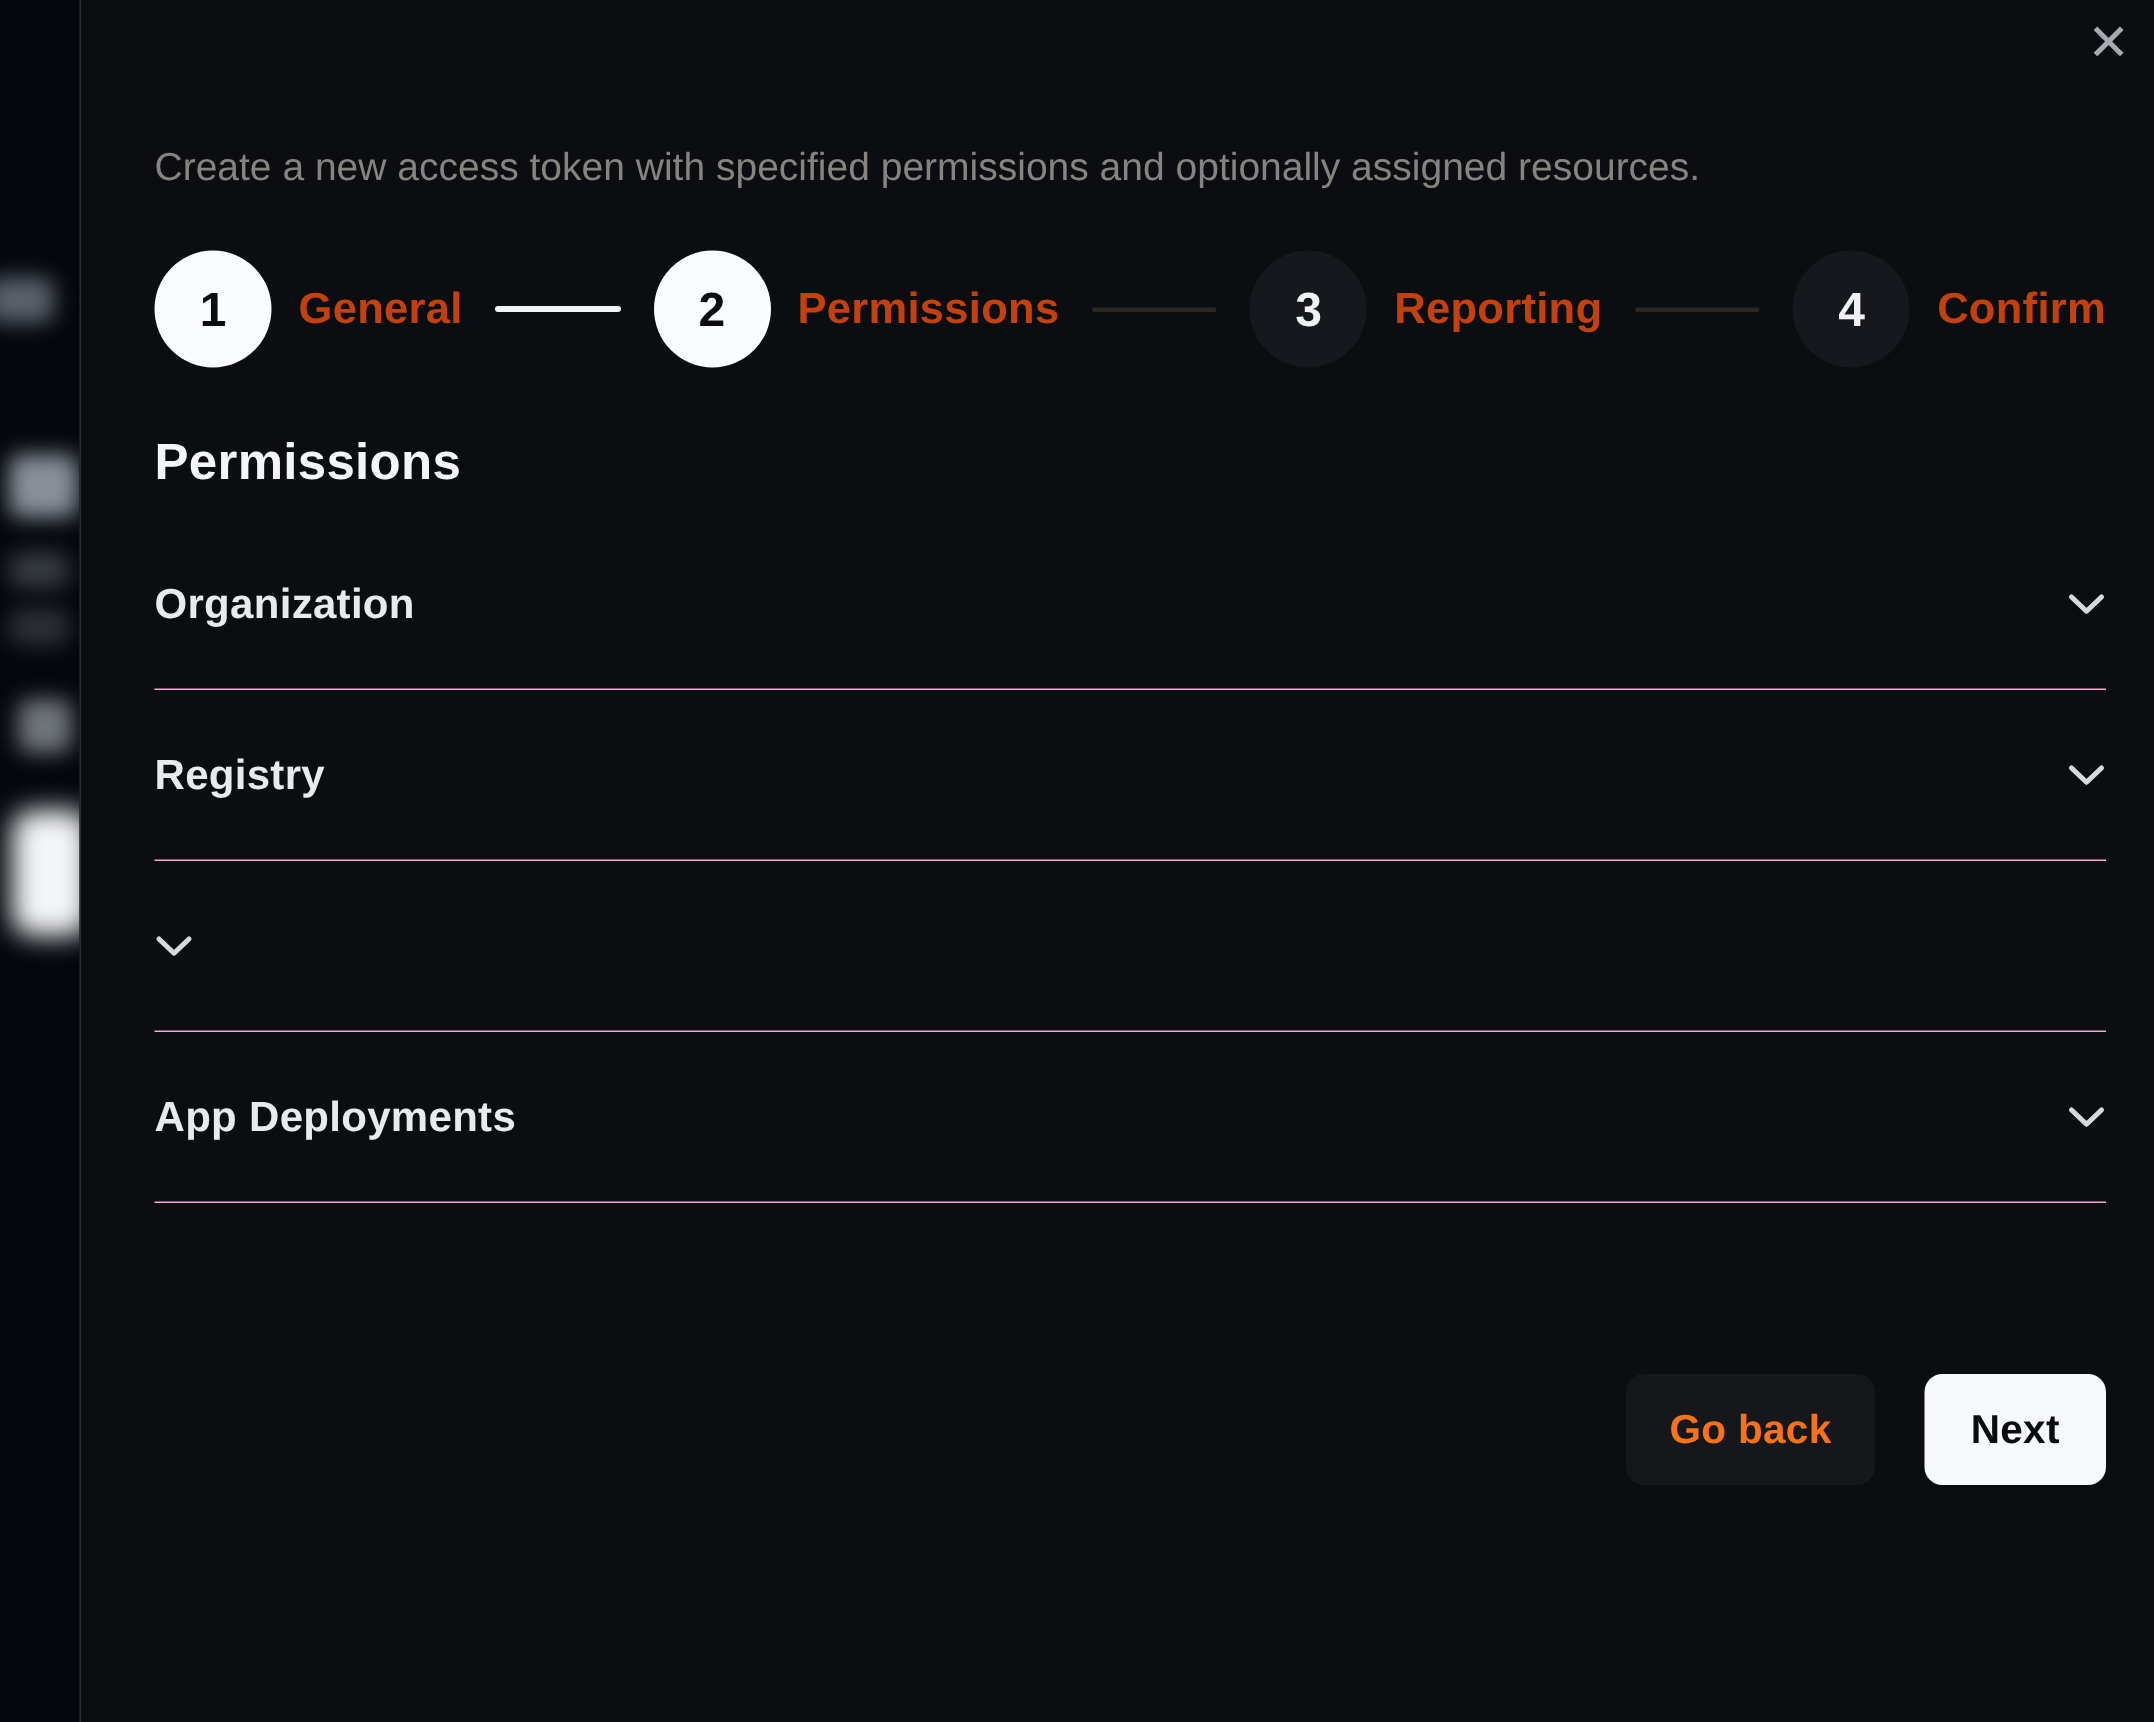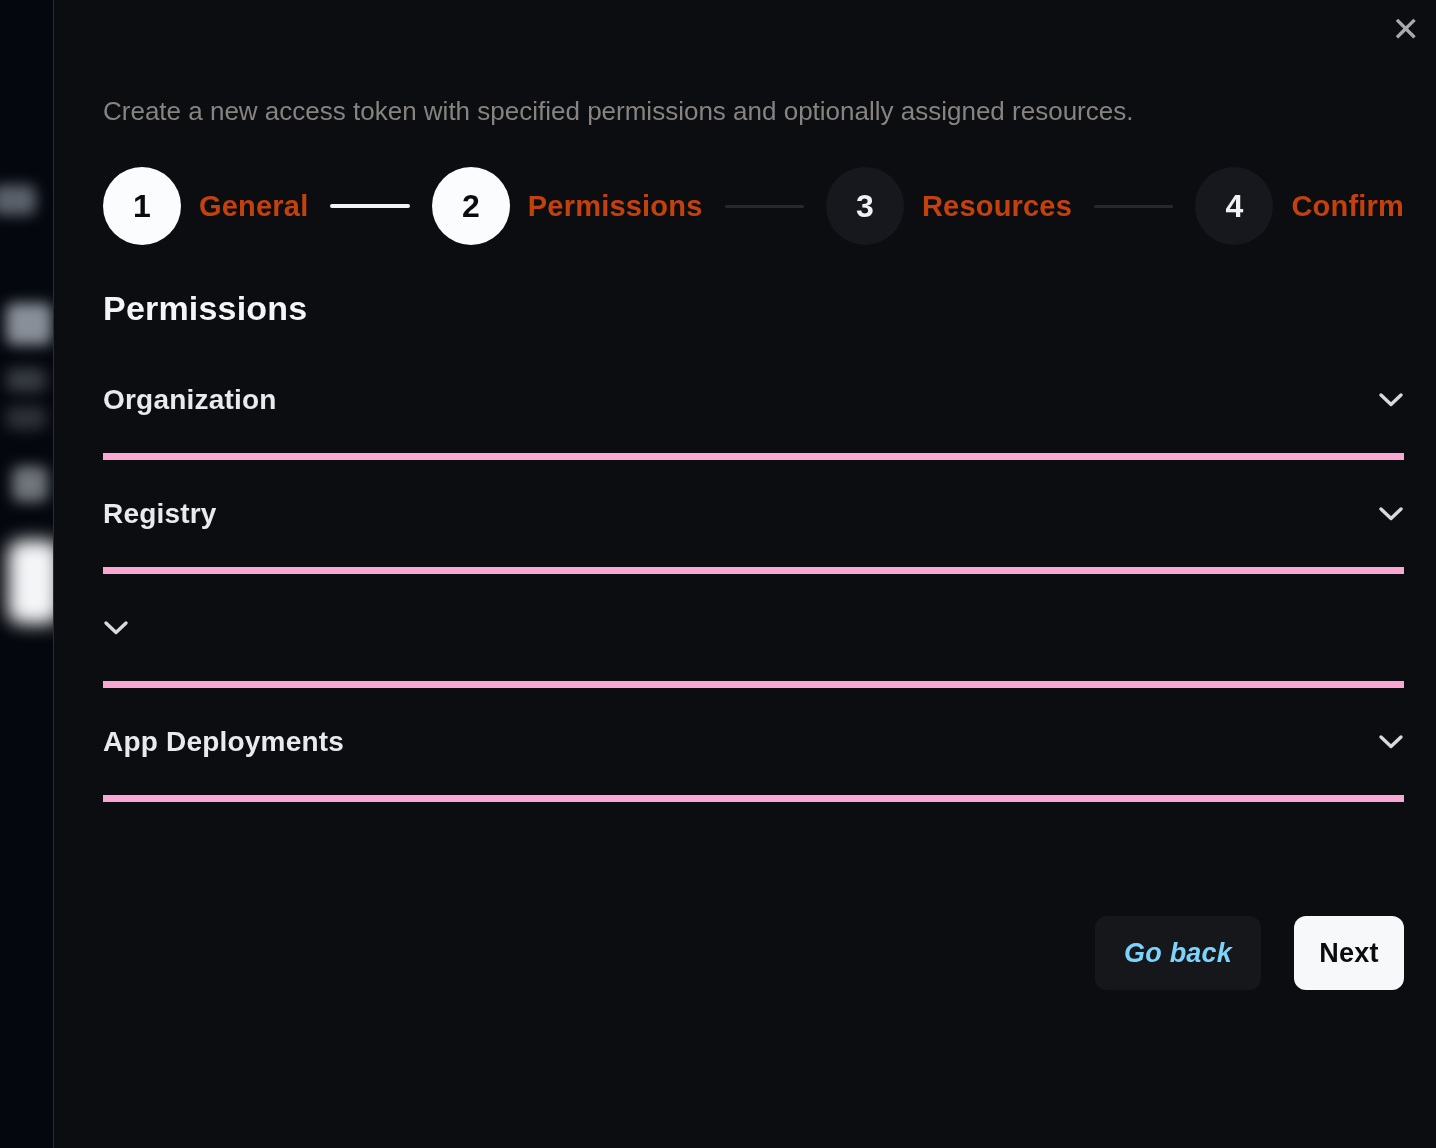--- a/index.html
+++ b/index.html
@@ -56,37 +56,37 @@
   .conn { flex:1; margin:0 22px; border-radius:2px; }
   .conn.done { height:4px; background:#f2f3f5; }
   .conn.todo { height:3px; background:#2b2723; }
 
   
   .section-heading { margin-top:44px; font-size:34px; font-weight:700; color:#f4f5f7; letter-spacing:.2px; }
 
   .perm-rows { margin-top:18px; width:1301px; }
   .perm-row {
     height:114px; display:flex; align-items:center; justify-content:space-between;
-    border-bottom:7px solid #f9a8d4; cursor:pointer;
+    border-bottom:1px solid #f9a8d4; cursor:pointer;
   }
   .row-label { font-size:28px; font-weight:600; color:#e8eaec; letter-spacing:.2px; }
   .row-right { display:flex; align-items:center; gap:16px; }
   .row-selection { font-size:27px; font-weight:600; color:#eef0f2; letter-spacing:.2px; }
   .row-selection:empty { display:none; }
   .chev { display:block; }
 
   
   .footer { width:1301px; margin-top:114px; display:flex; justify-content:flex-end; gap:33px; }
   .btn {
     height:74px; border:none; border-radius:12px; cursor:pointer;
     font-family:inherit; font-size:27px; font-weight:600; letter-spacing:.2px;
     display:flex; align-items:center; justify-content:center;
   }
-  .btn-ghost   { width:166px; background:#16171b; color:#7dd3fc;font-style:italic; }
-  .btn-primary { width:110px; background:#f7f8f9; color:#0b0c0e; }
+  .btn-ghost   { width:166px; background:#16171b; color:#f97316; }
+  .btn-primary { width:121px; background:#f7f8f9; color:#0b0c0e; }
 </style>
 </head>
 <body>
 
 <div class="screen">
 
   <div class="backdrop">
     <div class="blur-shape bs1"></div>
     <div class="blur-shape bs2"></div>
     <div class="blur-shape bs3"></div>
@@ -112,21 +112,21 @@
 
       <div class="step">
         <span class="step-circle filled">2</span>
         <span class="step-label">Permissions</span>
       </div>
 
       <div class="conn todo"></div>
 
       <div class="step">
         <span class="step-circle dim">3</span>
-        <span class="step-label">Resources</span>
+        <span class="step-label">Reporting</span>
       </div>
 
       <div class="conn todo"></div>
 
       <div class="step">
         <span class="step-circle dim">4</span>
         <span class="step-label">Confirm</span>
       </div>
 
     </div>

